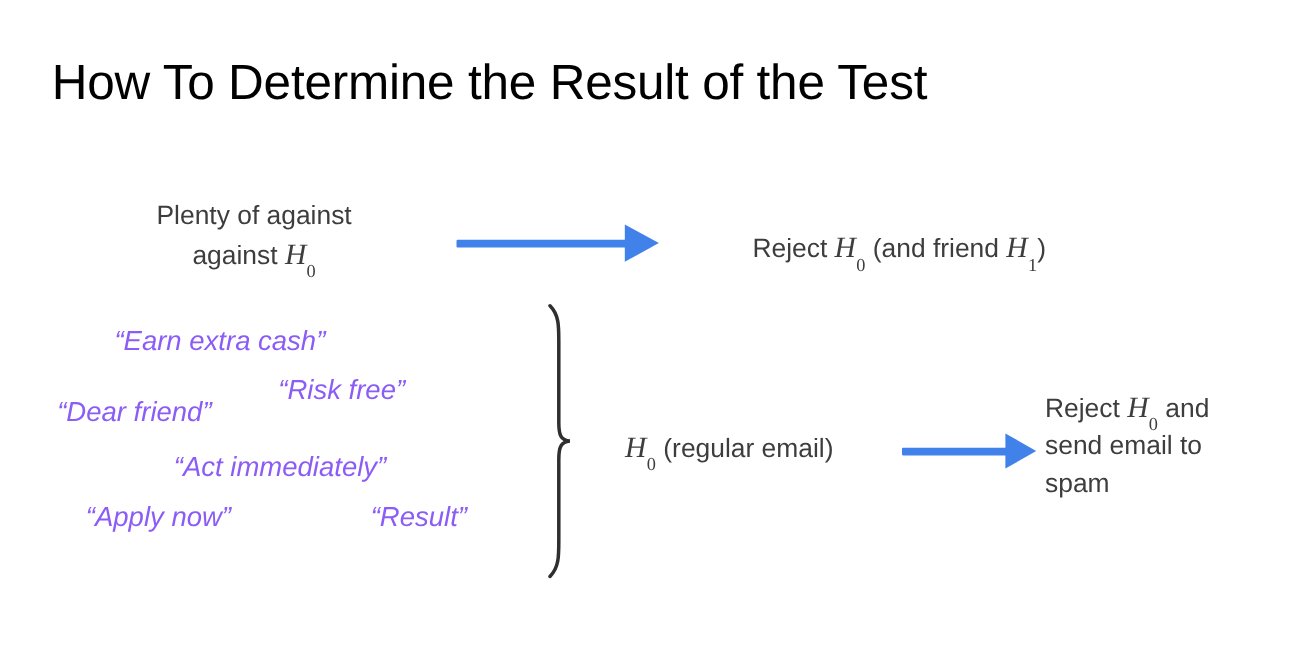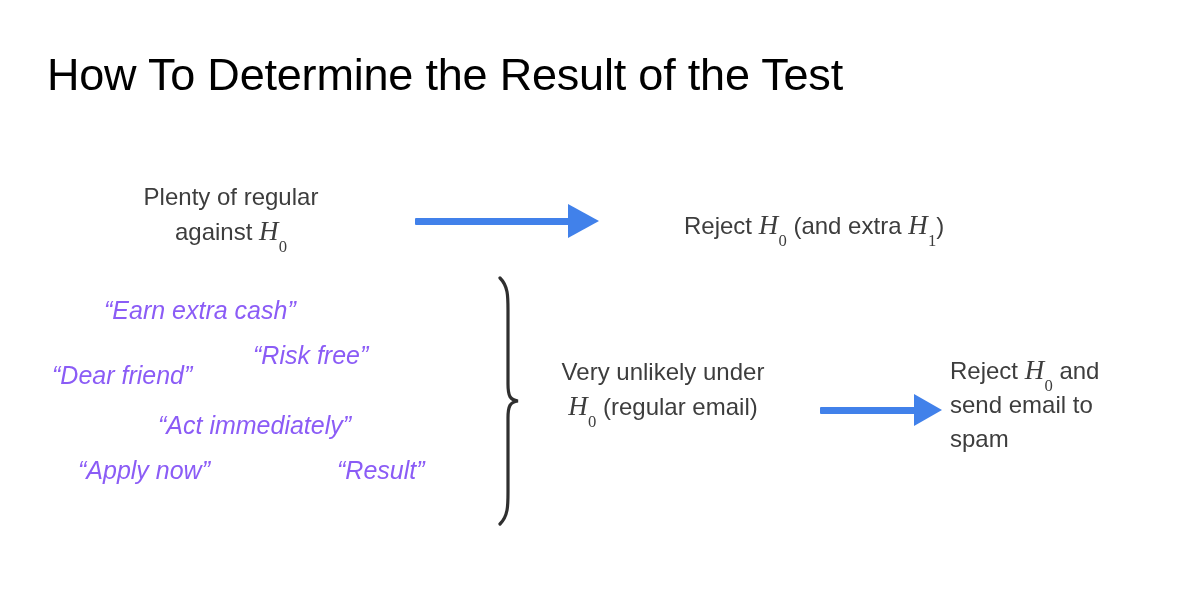--- a/index.html
+++ b/index.html
@@ -158,49 +158,49 @@
   }
 </style>
 </head>
 <body>
 
 <div id="slide">
 
   <div class="slide-title">How To Determine the Result of the Test</div>
 
   <div class="body-text" id="evidence-block">
-    <span>Plenty of regular</span><br>
+    <span>Plenty of against</span><br>
     <span>against </span><span class="mvar"><span>H</span><sub>0</sub></span>
   </div>
 
   <div class="arrow" id="arrow-top">
     <div class="shaft"></div>
     <div class="head"></div>
   </div>
 
   <div class="body-text" id="reject-h0-accept-h1">
-    <span>Reject </span><span class="mvar"><span>H</span><sub>0</sub></span><span> (and extra </span><span class="mvar"><span>H</span><sub>1</sub></span><span>)</span>
+    <span>Reject </span><span class="mvar"><span>H</span><sub>0</sub></span><span> (and friend </span><span class="mvar"><span>H</span><sub>1</sub></span><span>)</span>
   </div>
 
   <div class="spam-phrase" id="spam-0">“Earn extra cash”</div>
   <div class="spam-phrase" id="spam-1">“Risk free”</div>
   <div class="spam-phrase" id="spam-2">“Dear friend”</div>
   <div class="spam-phrase" id="spam-3">“Act immediately”</div>
   <div class="spam-phrase" id="spam-4">“Apply now”</div>
   <div class="spam-phrase" id="spam-5">“Result”</div>
 
   <div id="brace">
     <svg width="44" height="250" viewBox="0 0 44 250" fill="none" xmlns="http://www.w3.org/2000/svg">
       <path d="M12 2 C 20 10, 20 20, 20 34 L 20 108 C 20 120, 22 124, 30 125
                C 22 126, 20 130, 20 142 L 20 216 C 20 230, 20 240, 12 248" stroke="#2f2f2f" stroke-width="3.2" stroke-linecap="round" fill="none"></path>
     </svg>
   </div>
 
   <div class="body-text" id="unlikely-block">
-    <span>Very unlikely under</span><br>
+    <br>
     <span class="mvar"><span>H</span><sub>0</sub></span><span> (regular email)</span>
   </div>
 
   <div class="arrow" id="arrow-bottom">
     <div class="shaft"></div>
     <div class="head"></div>
   </div>
 
   <div class="body-text" id="reject-send-spam">
     <span>Reject </span><span class="mvar"><span>H</span><sub>0</sub></span><span> and</span><br>

